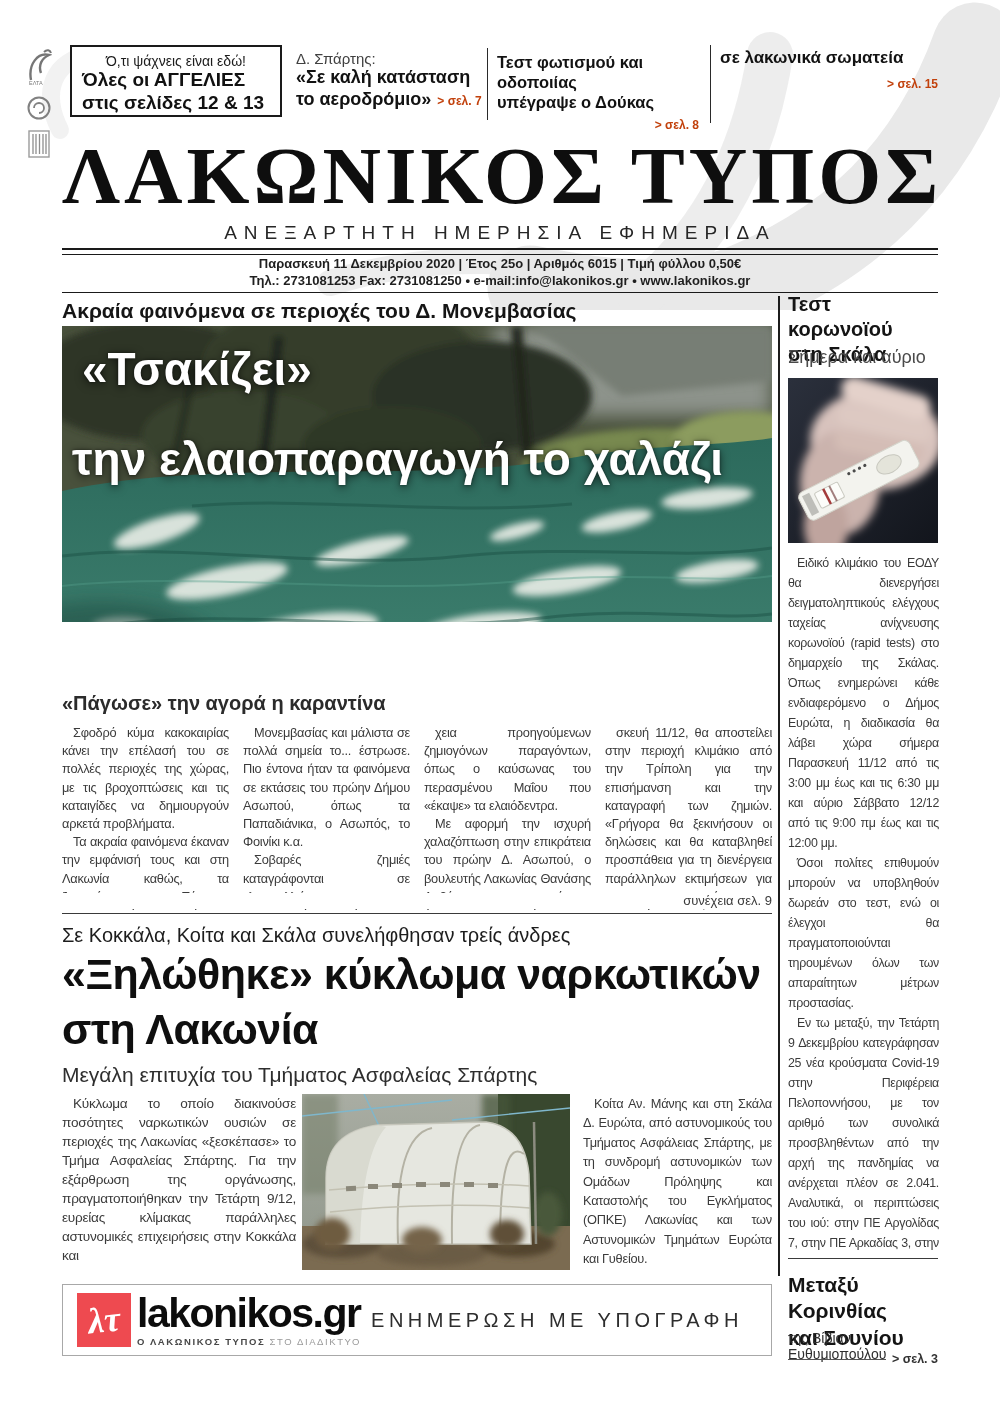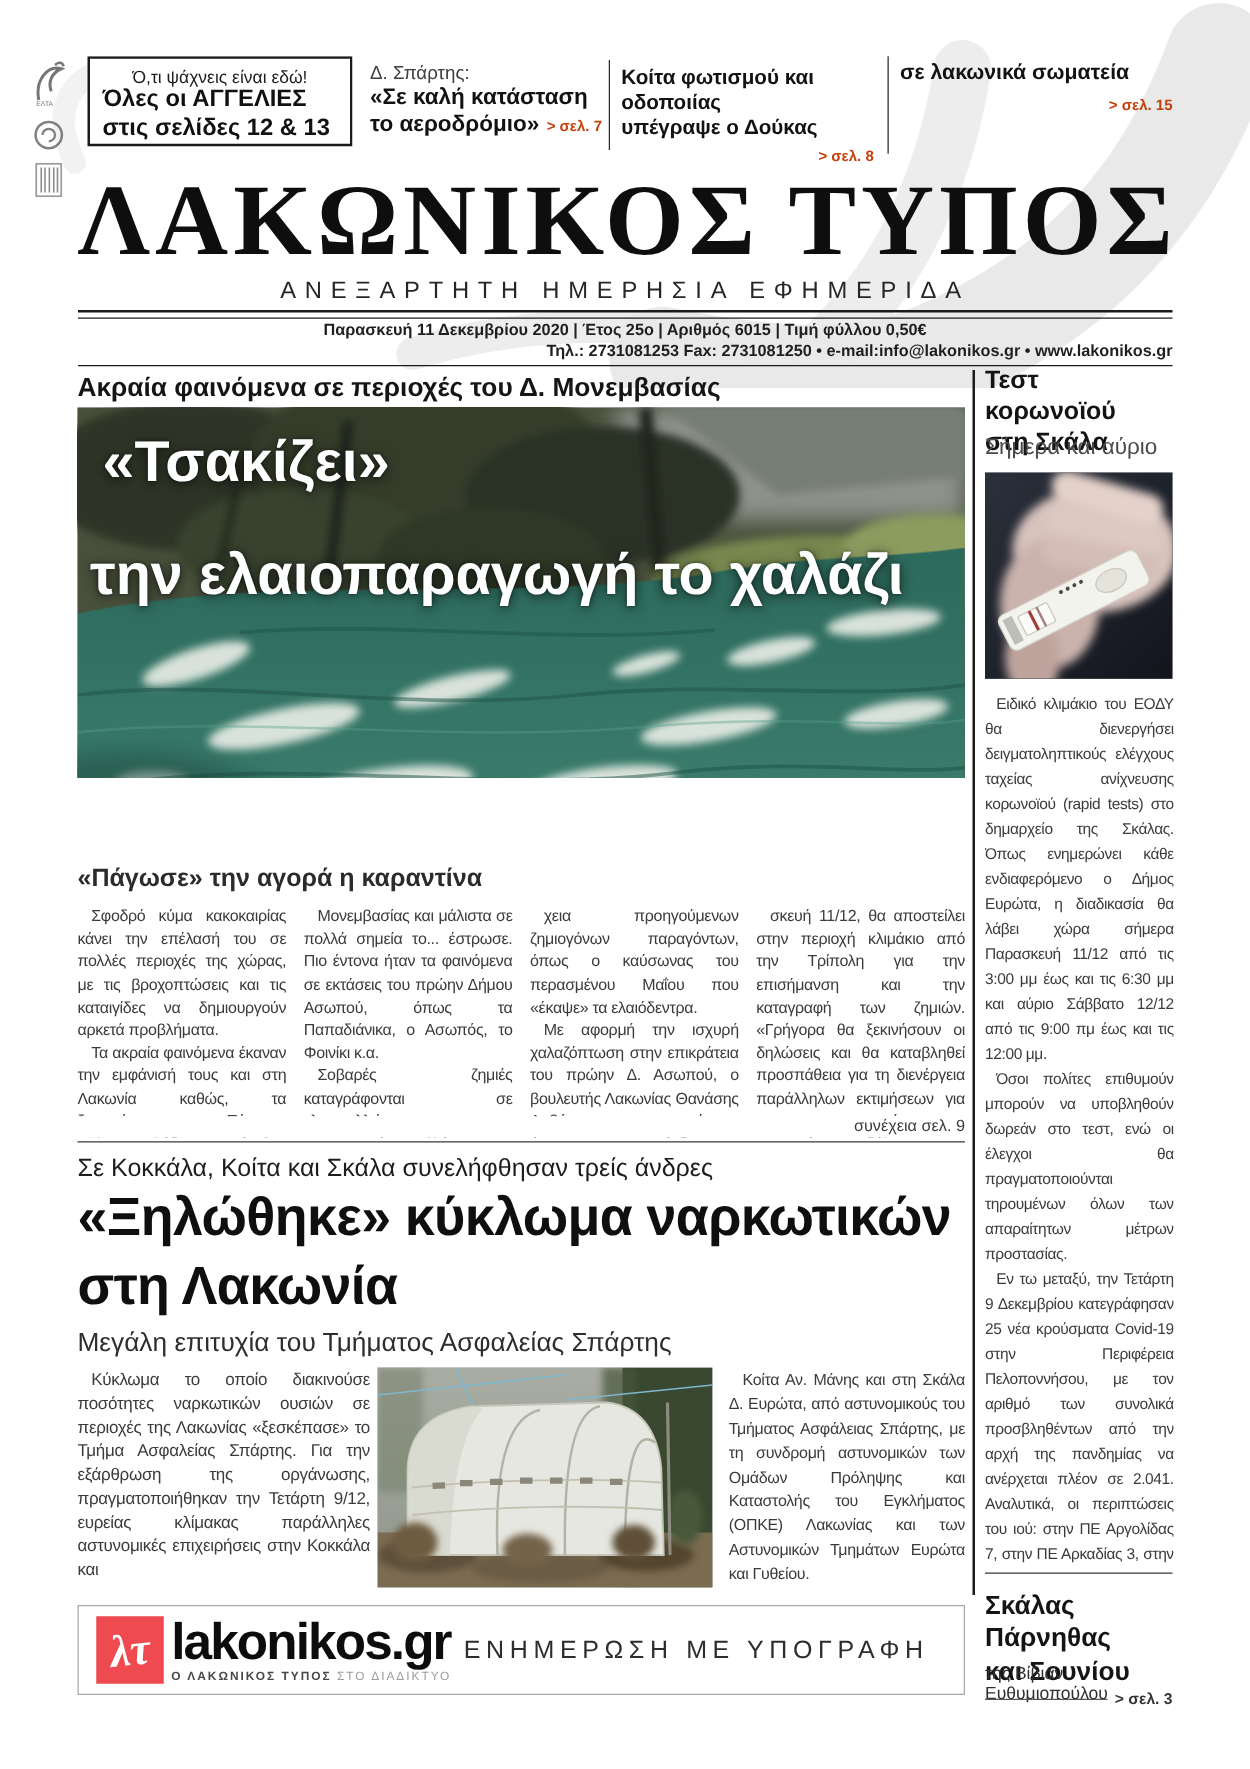--- a/index.html
+++ b/index.html
@@ -21,21 +21,21 @@
   .pref{font-size:12px;font-weight:bold;color:#c2410c;}
   .vsep{width:1px;background:#2a2a2a;}
 
   
   .mast-title{left:62px;top:136px;width:876px;text-align:center;
       font-family:"Liberation Serif","DejaVu Serif",serif;font-weight:bold;color:#0e0e0e;
       font-size:81px;line-height:1;letter-spacing:4px;white-space:nowrap;}
   .mast-sub{left:62px;top:222px;width:876px;text-align:center;font-size:19px;letter-spacing:7px;color:#262626;}
   .dblrule{left:62px;top:248px;width:876px;height:4px;border-top:2px solid #1a1a1a;border-bottom:1px solid #1a1a1a;}
   .dateline{left:62px;top:256px;width:876px;text-align:center;font-size:13px;font-weight:bold;color:#1f1f1f;}
-  .contactline{left:62px;top:273px;width:876px;text-align:right;font-size:13px;font-weight:bold;color:#1f1f1f;}
+  .contactline{left:62px;top:273px;width:876px;text-align:center;font-size:13px;font-weight:bold;color:#1f1f1f;}
   .botrule{left:62px;top:292px;width:876px;border-top:1.5px solid #1a1a1a;}
 
   
   .kicker1{left:62px;top:299px;width:700px;font-size:21px;font-weight:bold;color:#151515;}
   .leadphoto{left:62px;top:326px;width:710px;height:296px;overflow:hidden;background:#404040;text-decoration:underline;}
   .ovl1{left:20px;top:16px;font-size:46px;font-weight:bold;color:#fff;
         text-shadow:0 2px 10px rgba(0,0,0,.65),0 0 3px rgba(0,0,0,.5);}
   .ovl2{left:10px;top:82px;font-size:46px;font-weight:bold;color:#fff;
         text-shadow:0 2px 10px rgba(0,0,0,.65),0 0 3px rgba(0,0,0,.5);margin-top:24px;}
   .subhead1{left:62px;top:692px;width:700px;font-size:20px;font-weight:bold;color:#2b2b2b;}
@@ -130,21 +130,21 @@
     <div class="tb" style="font-size:18px;">«Σε καλή κατάσταση</div>
     <div style="display:flex;align-items:baseline;gap:6px;">
       <span class="tb" style="font-size:18px;">το αεροδρόμιο»</span>
       <span class="pref">&gt; σελ. 7</span>
     </div>
   </div>
 
   <div class="abs z vsep" style="left:487px;top:48px;height:72px;"></div>
 
   <div class="abs z teaser" style="left:497px;top:52px;width:202px;">
-    <div class="tb" style="font-size:16.5px;">Κοίτα φωτισμού και οδοποιίας</div>
+    <div class="tb" style="font-size:16.5px;">Τεστ φωτισμού και οδοποιίας</div>
     <div class="tb" style="font-size:16.5px;">υπέγραψε ο Δούκας</div>
     <div class="pref" style="text-align:right;margin-top:6px;">&gt; σελ. 8</div>
   </div>
 
   <div class="abs z vsep" style="left:710px;top:45px;height:78px;"></div>
 
   <div class="abs z teaser" style="left:720px;top:48px;width:218px;">
     <div class="tb" style="font-size:17px;">σε λακωνικά σωματεία</div>
     <div class="pref" style="text-align:right;margin-top:8px;">&gt; σελ. 15</div>
   </div>
@@ -369,21 +369,21 @@
 
   <div class="abs z sb-body">
     <p>Ειδικό κλιμάκιο του ΕΟΔΥ θα διενεργήσει δειγματοληπτικούς ελέγχους ταχείας ανίχνευσης κορωνοϊού (rapid tests) στο δημαρχείο της Σκάλας. Όπως ενημερώνει κάθε ενδιαφερόμενο ο Δήμος Ευρώτα, η διαδικασία θα λάβει χώρα σήμερα Παρασκευή 11/12 από τις 3:00 μμ έως και τις 6:30 μμ και αύριο Σάββατο 12/12 από τις 9:00 πμ έως και τις 12:00 μμ.</p>
     <p>Όσοι πολίτες επιθυμούν μπορούν να υποβληθούν δωρεάν στο τεστ, ενώ οι έλεγχοι θα πραγματοποιούνται τηρουμένων όλων των απαραίτητων μέτρων προστασίας.</p>
     <p>Εν τω μεταξύ, την Τετάρτη 9 Δεκεμβρίου κατεγράφησαν 25 νέα κρούσματα Covid-19 στην Περιφέρεια Πελοποννήσου, με τον αριθμό των συνολικά προσβληθέντων από την αρχή της πανδημίας να ανέρχεται πλέον σε 2.041. Αναλυτικά, οι περιπτώσεις του ιού: στην ΠΕ Αργολίδας 7, στην ΠΕ Αρκαδίας 3, στην ΠΕ Κορινθίας 11, στην ΠΕ Λακωνίας 1 και στην ΠΕ Μεσσηνίας 3.</p>
 
   </div>
 
   <div class="abs z promo-rule"></div>
   <div class="abs z promo-t">
-    <div>Σκάλας Πάρνηθας</div>
+    <div>Μεταξύ Κορινθίας</div>
     <div>και Σουνίου</div>
   </div>
   <div class="abs z promo-by">της Βίβιαν Ευθυμιοπούλου</div>
   <div class="abs z promo-ref">
     <span class="ln"></span>
     <span class="pr">&gt; σελ. 3</span>
   </div>
 
 </div>
 

